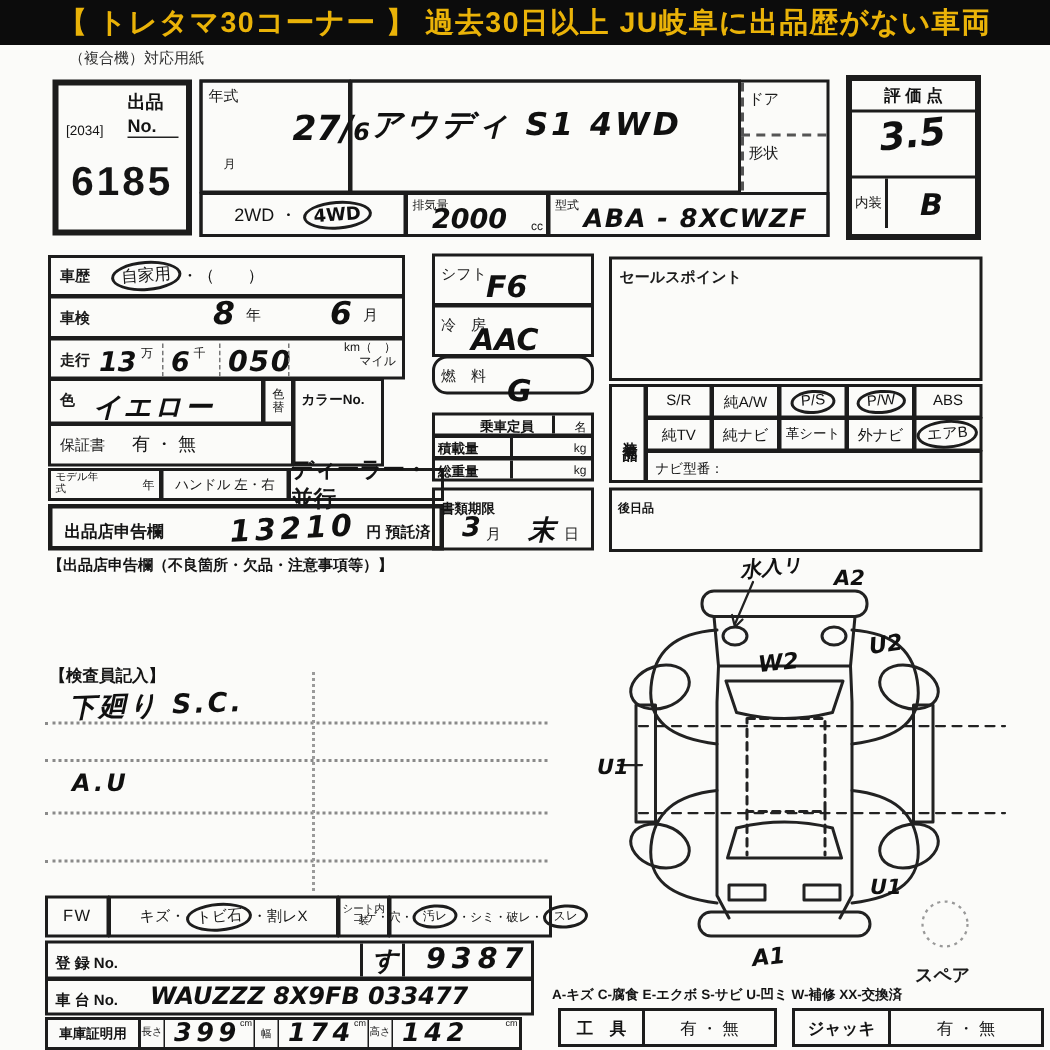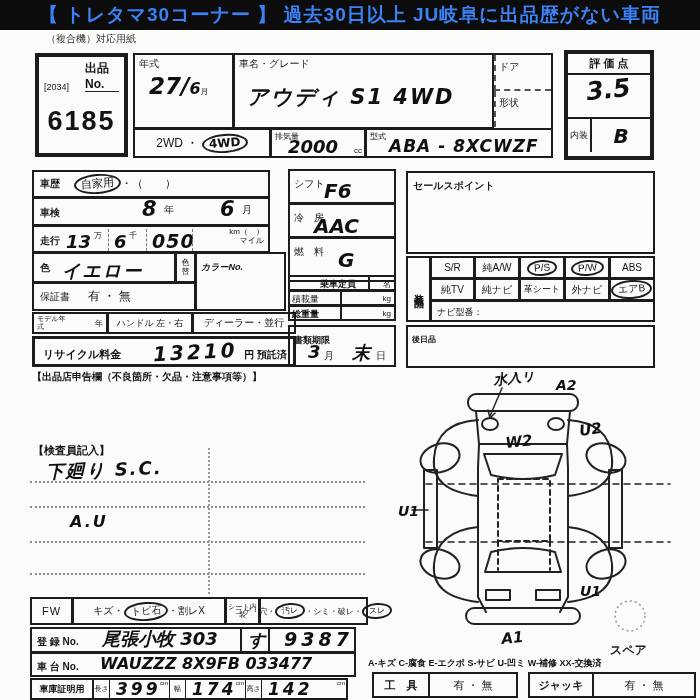--- a/index.html
+++ b/index.html
@@ -6,21 +6,21 @@
   html,body { width:700px; height:700px; }
   body { font-family:"Liberation Sans","DejaVu Sans",sans-serif; background:#fbfbf9; color:#141414; position:relative; overflow:hidden; }
   .abs { position:absolute; }
   .box { border:2px solid #1c1c1c; background:transparent; }
   .thick { border-width:4px; }
   .med { border-width:3px; }
   .lbl { font-size:10px; color:#1c1c1c; }
   .sm { font-size:8px; }
   .hand { font-family:"DejaVu Sans",sans-serif; font-style:italic; font-weight:bold; color:#101010; }
   .circled { display:inline-block; border:2px solid #1d1d1d; border-radius:50%; padding:0 5px 1px 5px; transform:rotate(-4deg); }
-  .banner { background:#0c0c0c; color:#3b82f6; font-weight:bold; font-size:19px; display:flex; align-items:center; justify-content:center; letter-spacing:1px; white-space:nowrap; }
+  .banner { background:#0c0c0c; color:#eab308; font-weight:bold; font-size:19px; display:flex; align-items:center; justify-content:center; letter-spacing:1px; white-space:nowrap; }
   .dotline { border-top:2px dotted #8a8a8a; }
   .vdotline { border-left:2px dotted #9a9a9a; }
   .cell { display:flex; align-items:center; justify-content:center; }
   .vtext { writing-mode:vertical-rl; text-orientation:upright; letter-spacing:2px; }
   svg text { font-family:"DejaVu Sans",sans-serif; }
 </style>
 </head>
 <body>
 
 <div class="abs banner" style="left:0;top:0;width:700px;height:30px;">
@@ -32,24 +32,23 @@
   <div style="display:flex;align-items:flex-end;gap:16px;">
     <span style="font-size:9px;">[2034]</span>
     <span style="font-size:12px;font-weight:bold;border-bottom:1px solid #222;">出品No.</span>
   </div>
   <div style="font-size:27px;font-weight:bold;text-align:center;margin-top:14px;letter-spacing:2px;">6185</div>
 </div>
 
 <div class="abs box" style="left:133px;top:53px;width:420px;height:105px;"></div>
 <div class="abs box" style="left:133px;top:53px;width:101px;height:76px;padding:2px 4px;">
   <div class="lbl">年式</div>
-  <div style="margin:2px 0 0 10px;"><span class="hand" style="font-size:23px;">27/</span><span class="hand" style="font-size:16px;">6</span><span class="sm">月</span></div>
+  <div style="margin:2px 0 0 10px;"><span class="hand" style="font-size:23px;margin-left:46px;">27/</span><span class="hand" style="font-size:16px;">6</span><span class="sm">月</span></div>
 </div>
 <div class="abs box" style="left:233px;top:53px;width:261px;height:76px;padding:2px 4px;">
-  <div class="lbl">車名・グレード</div>
   <div class="hand" style="font-size:21px;margin:12px 0 0 8px;letter-spacing:2px;">アウディ S1 4WD</div>
 </div>
 <div class="abs" style="left:494px;top:55px;width:57px;height:36px;border-left:2px dashed #555;border-bottom:2px dashed #555;padding:1px 3px;">
   <span class="lbl">ドア</span>
 </div>
 <div class="abs" style="left:494px;top:91px;width:57px;height:36px;border-left:2px dashed #555;padding:1px 3px;">
   <span class="lbl">形状</span>
 </div>
 <div class="abs box cell" style="left:133px;top:128px;width:138px;height:30px;font-size:12px;gap:4px;">
   <span>2WD ・</span>
@@ -95,60 +94,60 @@
   <span style="position:absolute;left:74px;top:2px;height:22px;border-left:1px dashed #777;"></span>
   <span style="position:absolute;left:112px;top:2px;height:22px;border-left:1px dashed #777;"></span>
   <span style="position:absolute;left:158px;top:2px;height:22px;border-left:1px dashed #777;"></span>
   <span style="position:absolute;right:4px;top:1px;font-size:8px;text-align:right;line-height:1.1;"><span>km（　）</span><br><span>マイル</span></span>
 </div>
 <div class="abs box" style="left:32px;top:252px;width:144px;height:31px;padding:3px 6px;">
   <span class="lbl" style="font-weight:bold;">色</span>
   <span class="hand" style="font-size:18px;position:absolute;left:28px;top:5px;letter-spacing:2px;">イエロー</span>
 </div>
 <div class="abs box cell" style="left:175px;top:252px;width:21px;height:31px;font-size:8px;line-height:1.1;text-align:center;padding:1px;">色替</div>
-<div class="abs box" style="left:195px;top:252px;width:91px;height:59px;padding:2px 4px;font-style:italic;">
+<div class="abs box" style="left:195px;top:252px;width:61px;height:59px;padding:2px 4px;">
   <span style="font-size:9px;font-weight:bold;">カラーNo.</span>
 </div>
 <div class="abs box" style="left:32px;top:282px;width:164px;height:29px;padding:4px 6px;display:flex;align-items:center;gap:18px;">
   <span class="lbl" style="font-weight:normal;">保証書</span>
   <span style="font-size:12px;">有 ・ 無</span>
 </div>
 
 <div class="abs box" style="left:32px;top:312px;width:76px;height:22px;padding:1px 3px;display:flex;align-items:center;justify-content:space-between;">
   <span style="font-size:7px;line-height:1.1;width:30px;">モデル年式</span>
   <span class="sm">年</span>
 </div>
 <div class="abs box cell" style="left:107px;top:312px;width:86px;height:22px;font-size:9px;">ハンドル 左・右</div>
-<div class="abs box cell" style="left:192px;top:312px;width:104px;height:22px;font-size:10px;">ディーラー・並行</div>
+<div class="abs box cell" style="left:192px;top:312px;width:104px;height:22px;font-size:15px;font-weight:bold;">ディーラー・並行</div>
 
 <div class="abs box med" style="left:32px;top:336px;width:264px;height:31px;padding:3px 6px;">
-  <span style="font-size:11px;font-weight:bold;position:absolute;left:8px;top:8px;">リサイクル料金</span>
+  <span style="font-size:11px;font-weight:bold;position:absolute;left:8px;top:8px;">出品店申告欄</span>
   <span class="hand" style="font-size:20px;position:absolute;left:118px;top:1px;letter-spacing:3px;transform:rotate(-3deg);">13210</span>
   <span style="font-size:10px;font-weight:bold;position:absolute;right:6px;top:9px;">円 預託済</span>
 </div>
 <div class="abs" style="left:32px;top:370px;font-size:10px;font-weight:bold;">【出品店申告欄（不良箇所・欠品・注意事項等）】</div>
 
 <div class="abs box" style="left:288px;top:169px;width:108px;height:35px;padding:2px 4px;">
   <span class="lbl">シフト</span>
   <span class="hand" style="font-size:20px;position:absolute;left:34px;top:8px;">F6</span>
 </div>
 <div class="abs box" style="left:288px;top:203px;width:108px;height:35px;padding:2px 4px;">
   <span class="lbl">冷　房</span>
   <span class="hand" style="font-size:20px;position:absolute;left:24px;top:9px;">AAC</span>
 </div>
-<div class="abs box" style="left:288px;top:237px;width:108px;height:45px;padding:2px 4px;">
+<div class="abs box" style="left:288px;top:237px;width:108px;height:26px;padding:2px 4px;border-radius:10px;">
   <span class="lbl">燃　料</span>
   <span class="hand" style="font-size:20px;position:absolute;left:48px;top:9px;">G</span>
 </div>
 <div class="abs box" style="left:288px;top:275px;width:108px;height:16px;display:flex;padding-left:28px;">
   <span style="width:52px;border-right:2px solid #1c1c1c;font-size:9px;font-weight:bold;padding:1px 2px;">乗車定員</span>
   <span class="sm" style="flex:1;text-align:right;padding:2px 3px;">名</span>
 </div>
 <div class="abs box" style="left:288px;top:290px;width:108px;height:16px;display:flex;">
-  <span style="width:52px;border-right:2px solid #1c1c1c;font-size:9px;font-weight:normal;padding:1px 2px;">積載量</span>
+  <span style="width:52px;border-right:2px solid #1c1c1c;font-size:9px;font-weight:bold;padding:1px 2px;">積載量</span>
   <span class="sm" style="flex:1;text-align:right;padding:2px 3px;">kg</span>
 </div>
 <div class="abs box" style="left:288px;top:305px;width:108px;height:16px;display:flex;">
   <span style="width:52px;border-right:2px solid #1c1c1c;font-size:9px;font-weight:bold;padding:1px 2px;">総重量</span>
   <span class="sm" style="flex:1;text-align:right;padding:2px 3px;">kg</span>
 </div>
 <div class="abs box" style="left:288px;top:325px;width:108px;height:42px;padding:2px 4px;">
   <span style="font-size:9px;font-weight:bold;">書類期限</span>
   <span class="hand" style="font-size:18px;position:absolute;left:18px;top:14px;">3</span>
   <span class="lbl" style="position:absolute;left:34px;top:22px;">月</span>
@@ -192,21 +191,21 @@
     <span class="circled">エアB</span>
   </div>
 <div class="abs box" style="left:430px;top:300px;width:225px;height:22px;padding:4px 5px;font-size:9px;font-weight:normal;">ナビ型番：</div>
 
 <div class="abs box" style="left:406px;top:325px;width:249px;height:43px;padding:1px 4px;">
   <span style="font-size:8px;font-weight:bold;">後日品</span>
 </div>
 
 <div class="abs" style="left:33px;top:443px;font-size:11px;font-weight:bold;">【検査員記入】</div>
 <div class="abs hand" style="left:46px;top:458px;font-size:18px;letter-spacing:2px;transform:rotate(-2deg);">下廻り S.C.</div>
-<div class="abs hand" style="left:48px;top:512px;font-size:16px;letter-spacing:2px;margin-left:22px;">A.U</div>
+<div class="abs hand" style="left:48px;top:512px;font-size:16px;letter-spacing:2px;">A.U</div>
 <div class="abs dotline" style="left:30px;top:481px;width:335px;"></div>
 <div class="abs dotline" style="left:30px;top:506px;width:335px;"></div>
 <div class="abs dotline" style="left:30px;top:541px;width:335px;"></div>
 <div class="abs dotline" style="left:30px;top:573px;width:335px;"></div>
 <div class="abs vdotline" style="left:208px;top:448px;height:146px;"></div>
 
 <div class="abs box cell" style="left:30px;top:597px;width:43px;height:28px;font-size:11px;letter-spacing:1px;">FW</div>
 <div class="abs box cell" style="left:72px;top:597px;width:154px;height:28px;font-size:10px;white-space:nowrap;">
   <span>キズ・</span>
     <span class="circled">トビ石</span>
@@ -215,21 +214,20 @@
 <div class="abs box cell" style="left:225px;top:597px;width:35px;height:28px;font-size:7px;line-height:1.15;text-align:center;padding:1px;">シート内装</div>
 <div class="abs box cell" style="left:259px;top:597px;width:109px;height:28px;font-size:8px;white-space:nowrap;">
   <span>コゲ・穴・</span>
     <span class="circled">汚レ</span>
     <span>・シミ・破レ・</span>
     <span class="circled">スレ</span>
 </div>
 
 <div class="abs box" style="left:30px;top:627px;width:326px;height:26px;">
   <span style="position:absolute;left:5px;top:6px;font-size:10px;font-weight:bold;">登 録 No.</span>
-  <span class="hand" style="position:absolute;left:70px;top:-2px;font-size:18px;white-space:nowrap;">尾張小牧 303</span>
   <span style="position:absolute;left:208px;top:0;height:22px;border-left:2px solid #1c1c1c;"></span>
   <span class="hand" style="position:absolute;left:216px;top:0px;font-size:17px;">す</span>
   <span style="position:absolute;left:236px;top:0;height:22px;border-left:2px solid #1c1c1c;"></span>
   <span class="hand" style="position:absolute;left:252px;top:-1px;font-size:19px;letter-spacing:4px;">9387</span>
 </div>
 <div class="abs box" style="left:30px;top:652px;width:326px;height:25px;">
   <span style="position:absolute;left:5px;top:6px;font-size:10px;font-weight:bold;">車 台 No.</span>
   <span class="hand" style="position:absolute;left:68px;top:0px;font-size:16px;white-space:nowrap;letter-spacing:0px;">WAUZZZ 8X9FB 033477</span>
 </div>
 <div class="abs box" style="left:30px;top:678px;width:318px;height:22px;display:flex;">

